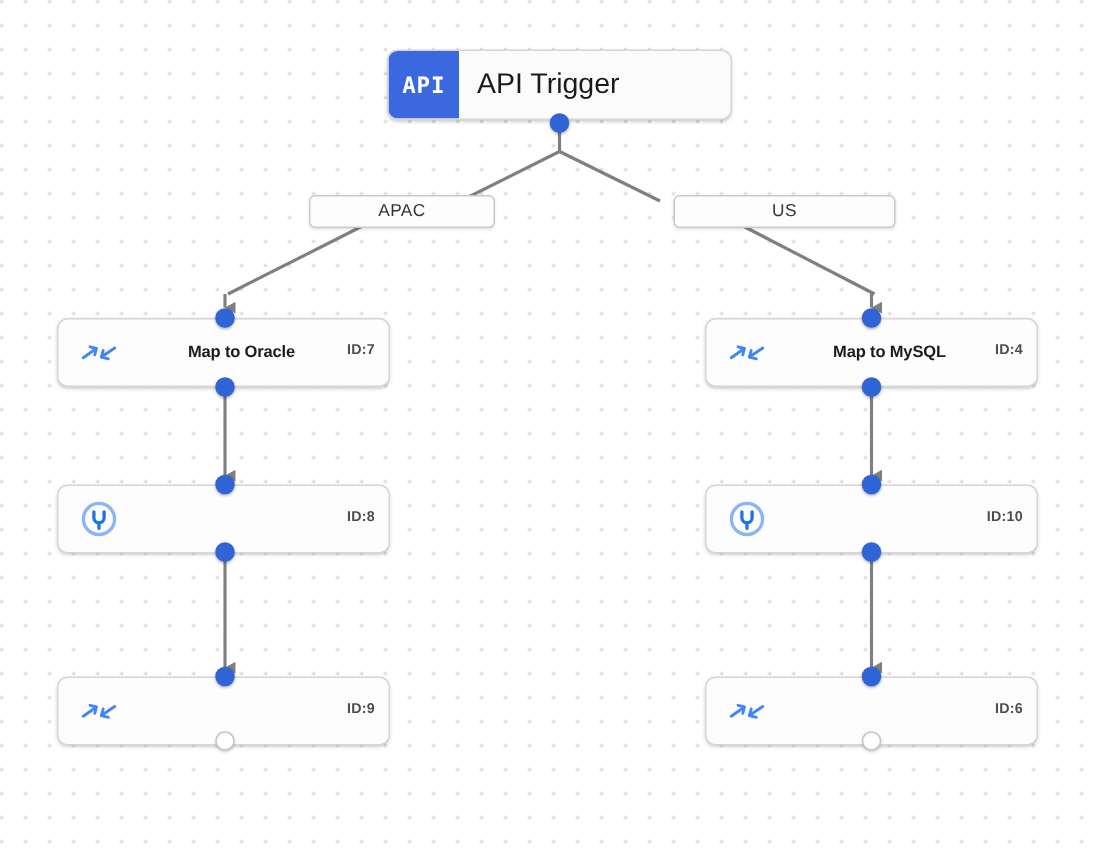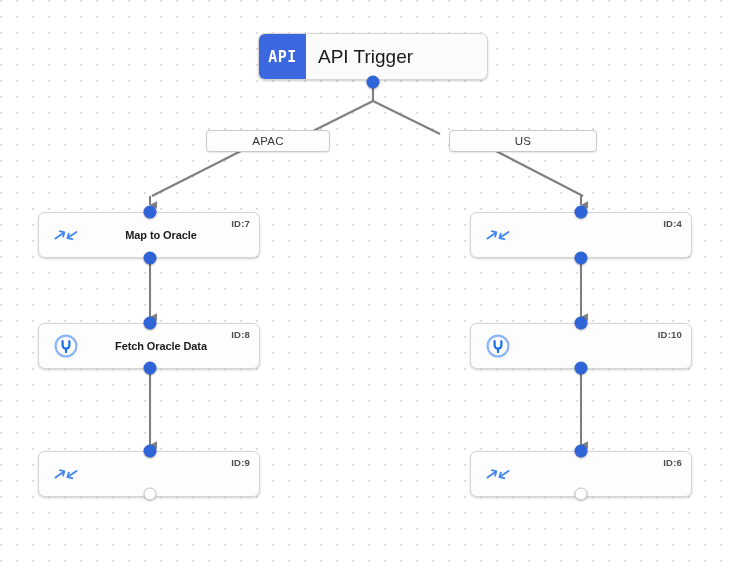--- a/index.html
+++ b/index.html
@@ -92,21 +92,21 @@
     font-size: 11px;
     font-weight: 700;
     color: #1b1b1b;
     white-space: nowrap;
     padding-right: 6px;
     letter-spacing: -0.1px;
   }
   .node-id {
     position: absolute;
     right: 9px;
-    top: 5px;
+    top: 15px;
     font-size: 9.5px;
     font-weight: 700;
     color: #4d4d4d;
     letter-spacing: 0.2px;
   }
   
   .port {
     position: absolute;
     width: 13px;
     height: 13px;
@@ -203,21 +203,20 @@
   <div class="port" style="left:150px; top:258px;"></div>
 
   <div class="node node-step" style="left:38px; top:323px;">
     <span class="node-icon">
       <svg width="24" height="24" viewBox="0 0 24 24">
         <circle cx="12" cy="12" r="10.4" fill="none" stroke="#8ab4f8" stroke-width="2.2"></circle>
         <path d="M 8.6 7.2 L 8.6 11.2 A 3.4 3.4 0 0 0 15.4 11.2 L 15.4 7.2" fill="none" stroke="#1a73e8" stroke-width="2.2" stroke-linecap="round"></path>
         <path d="M 12 14.8 L 12 18.2" stroke="#1a73e8" stroke-width="2.2" stroke-linecap="round"></path>
       </svg>
     </span>
-    <span class="node-title">Fetch Oracle Data</span>
     <span class="node-id">ID:8</span>
   </div>
   <div class="port" style="left:150px; top:323px;"></div>
   <div class="port" style="left:150px; top:368px;"></div>
 
   <div class="node node-step" style="left:38px; top:451px;">
     <span class="node-icon">
       <svg width="24" height="16" viewBox="0 0 24 16">
         <g stroke="#4285f4" stroke-width="1.9" fill="none" stroke-linecap="round" stroke-linejoin="round">
           <path d="M 1.5 11.5 L 10 5.5"></path>
@@ -236,20 +235,21 @@
     <span class="node-icon">
       <svg width="24" height="16" viewBox="0 0 24 16">
         <g stroke="#4285f4" stroke-width="1.9" fill="none" stroke-linecap="round" stroke-linejoin="round">
           <path d="M 1.5 11.5 L 10 5.5"></path>
           <path d="M 22.5 5.0 L 13.5 11.0"></path>
           <path d="M 6.0 4.2 L 10.3 5.3 L 9.2 9.6"></path>
           <path d="M 18.2 12.2 L 13.6 11.0 L 14.8 6.6"></path>
         </g>
       </svg>
     </span>
+    <span class="node-title">Map to MySQL</span>
     <span class="node-id">ID:4</span>
   </div>
   <div class="port" style="left:581px; top:212px;"></div>
   <div class="port" style="left:581px; top:258px;"></div>
 
   <div class="node node-step" style="left:470px; top:323px;">
     <span class="node-icon">
       <svg width="24" height="24" viewBox="0 0 24 24">
         <circle cx="12" cy="12" r="10.4" fill="none" stroke="#8ab4f8" stroke-width="2.2"></circle>
         <path d="M 8.6 7.2 L 8.6 11.2 A 3.4 3.4 0 0 0 15.4 11.2 L 15.4 7.2" fill="none" stroke="#1a73e8" stroke-width="2.2" stroke-linecap="round"></path>

